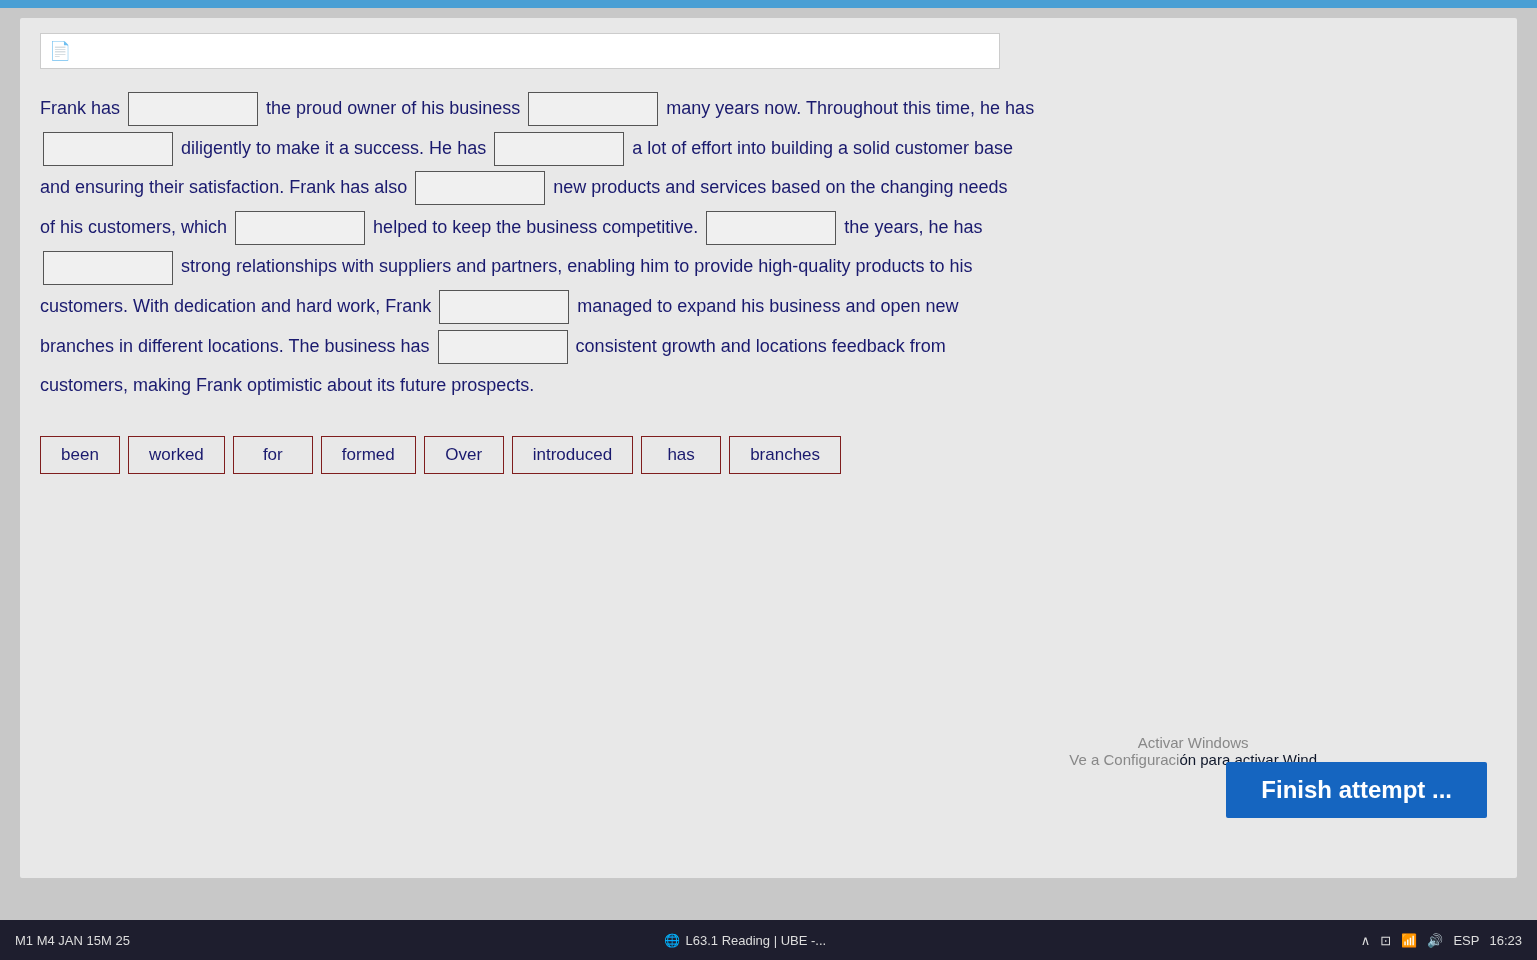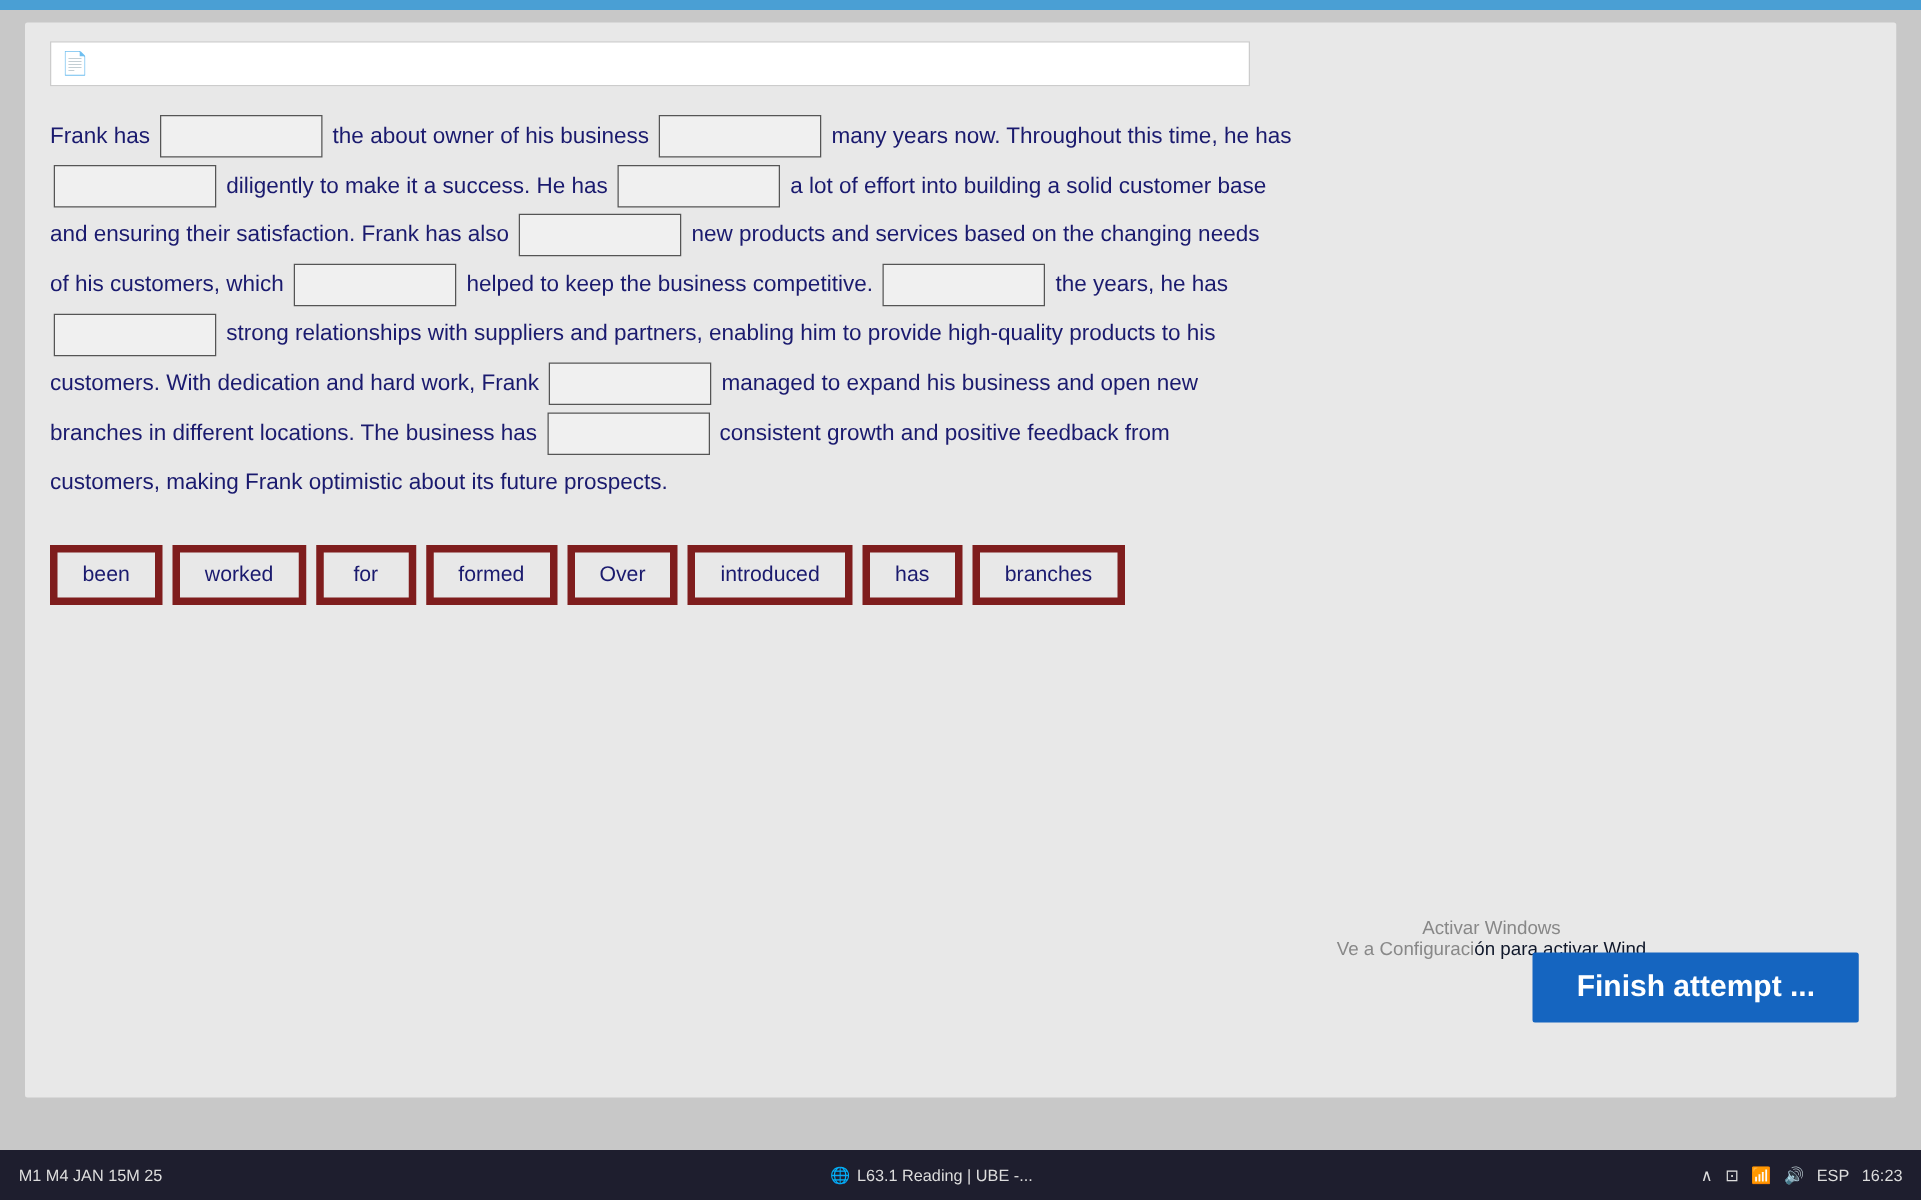--- a/index.html
+++ b/index.html
@@ -63,21 +63,21 @@
     }
 
     .word-bank {
       display: flex;
       flex-wrap: wrap;
       gap: 8px;
       margin-bottom: 20px;
     }
 
     .word-tile {
-      border: 6px solid #7f1d1d;
+      border: 1px solid #7f1d1d;
       background: #e8e8e8;
       padding: 8px 20px;
       font-size: 17px;
       color: #1a1a6e;
       cursor: grab;
       min-width: 80px;
       text-align: center;
     }
 
     .finish-btn {
@@ -150,21 +150,21 @@
 <div class="main-content">
 
   <div class="browser-bar">
     <span style="font-size:18px;">📄</span>
   </div>
 
 
   <div class="passage">
     <span>Frank has</span>
     <span class="blank"></span>
-    <span>the about owner of his business</span>
+    <span>the proud owner of his business</span>
     <span class="blank"></span>
     <span>many years now. Throughout this time, he has</span>
     <br>
     <span class="blank"></span>
     <span>diligently to make it a success. He has</span>
     <span class="blank"></span>
     <span>a lot of effort into building a solid customer base</span>
     <br>
     <span>and ensuring their satisfaction. Frank has also</span>
     <span class="blank"></span>
@@ -178,21 +178,21 @@
     <br>
     <span class="blank"></span>
     <span>strong relationships with suppliers and partners, enabling him to provide high-quality products to his</span>
     <br>
     <span>customers. With dedication and hard work, Frank</span>
     <span class="blank"></span>
     <span>managed to expand his business and open new</span>
     <br>
     <span>branches in different locations. The business has</span>
     <span class="blank"></span>
-    <span>consistent growth and positive feedback from</span>
+    <span>consistent growth and locations feedback from</span>
     <br>
     <span>customers, making Frank optimistic about its future prospects.</span>
   </div>
 
   <div class="word-bank">
     <div class="word-tile">been</div>
     <div class="word-tile">worked</div>
     <div class="word-tile">for</div>
     <div class="word-tile">formed</div>
     <div class="word-tile">Over</div>

